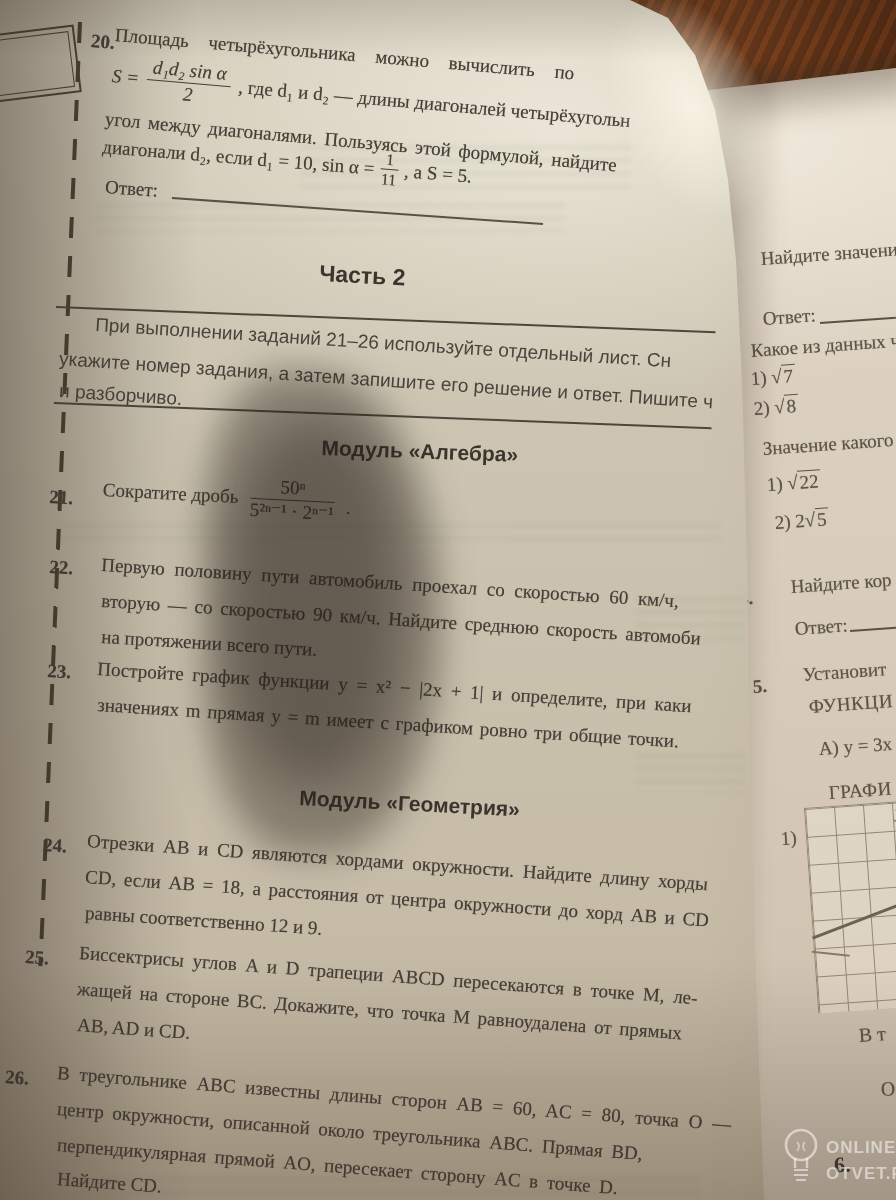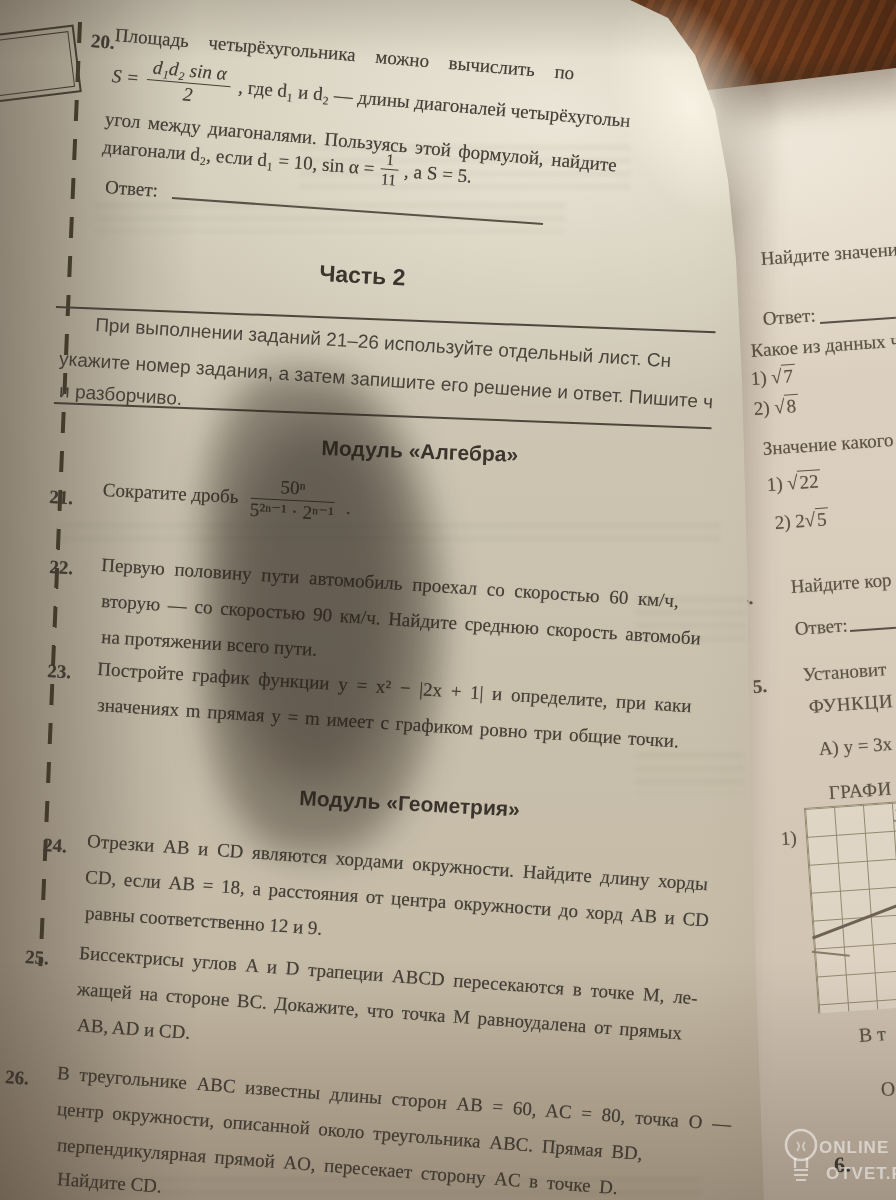--- a/index.html
+++ b/index.html
@@ -224,17 +224,17 @@
 
   <span class="pagenum">6.</span>
 
   <div class="watermark">
     <svg width="46" height="66" viewBox="0 0 46 66">
       <circle cx="23" cy="21" r="15" fill="none" stroke="rgba(255,255,255,0.52)" stroke-width="2.6"></circle>
       <path d="M17 34 L17 44 M29 34 L29 44" stroke="rgba(255,255,255,0.52)" stroke-width="2.4" fill="none"></path>
       <path d="M16 46 L30 46 M16 51 L30 51 M18 56 L28 56" stroke="rgba(255,255,255,0.52)" stroke-width="2.2" fill="none"></path>
       <path d="M19 18 q4 4 0 9 M27 18 q-4 4 0 9" stroke="rgba(255,255,255,0.45)" stroke-width="1.8" fill="none"></path>
     </svg>
-    <span class="wm-text" style="left:41px;top:14px;">ONLINE</span>
+    <span class="wm-text" style="left:48px;top:14px;">ONLINE</span>
     <span class="wm-text" style="left:48px;top:40px;">OTVET.RU</span>
   </div>
 
 </div>
 
 </body></html>

